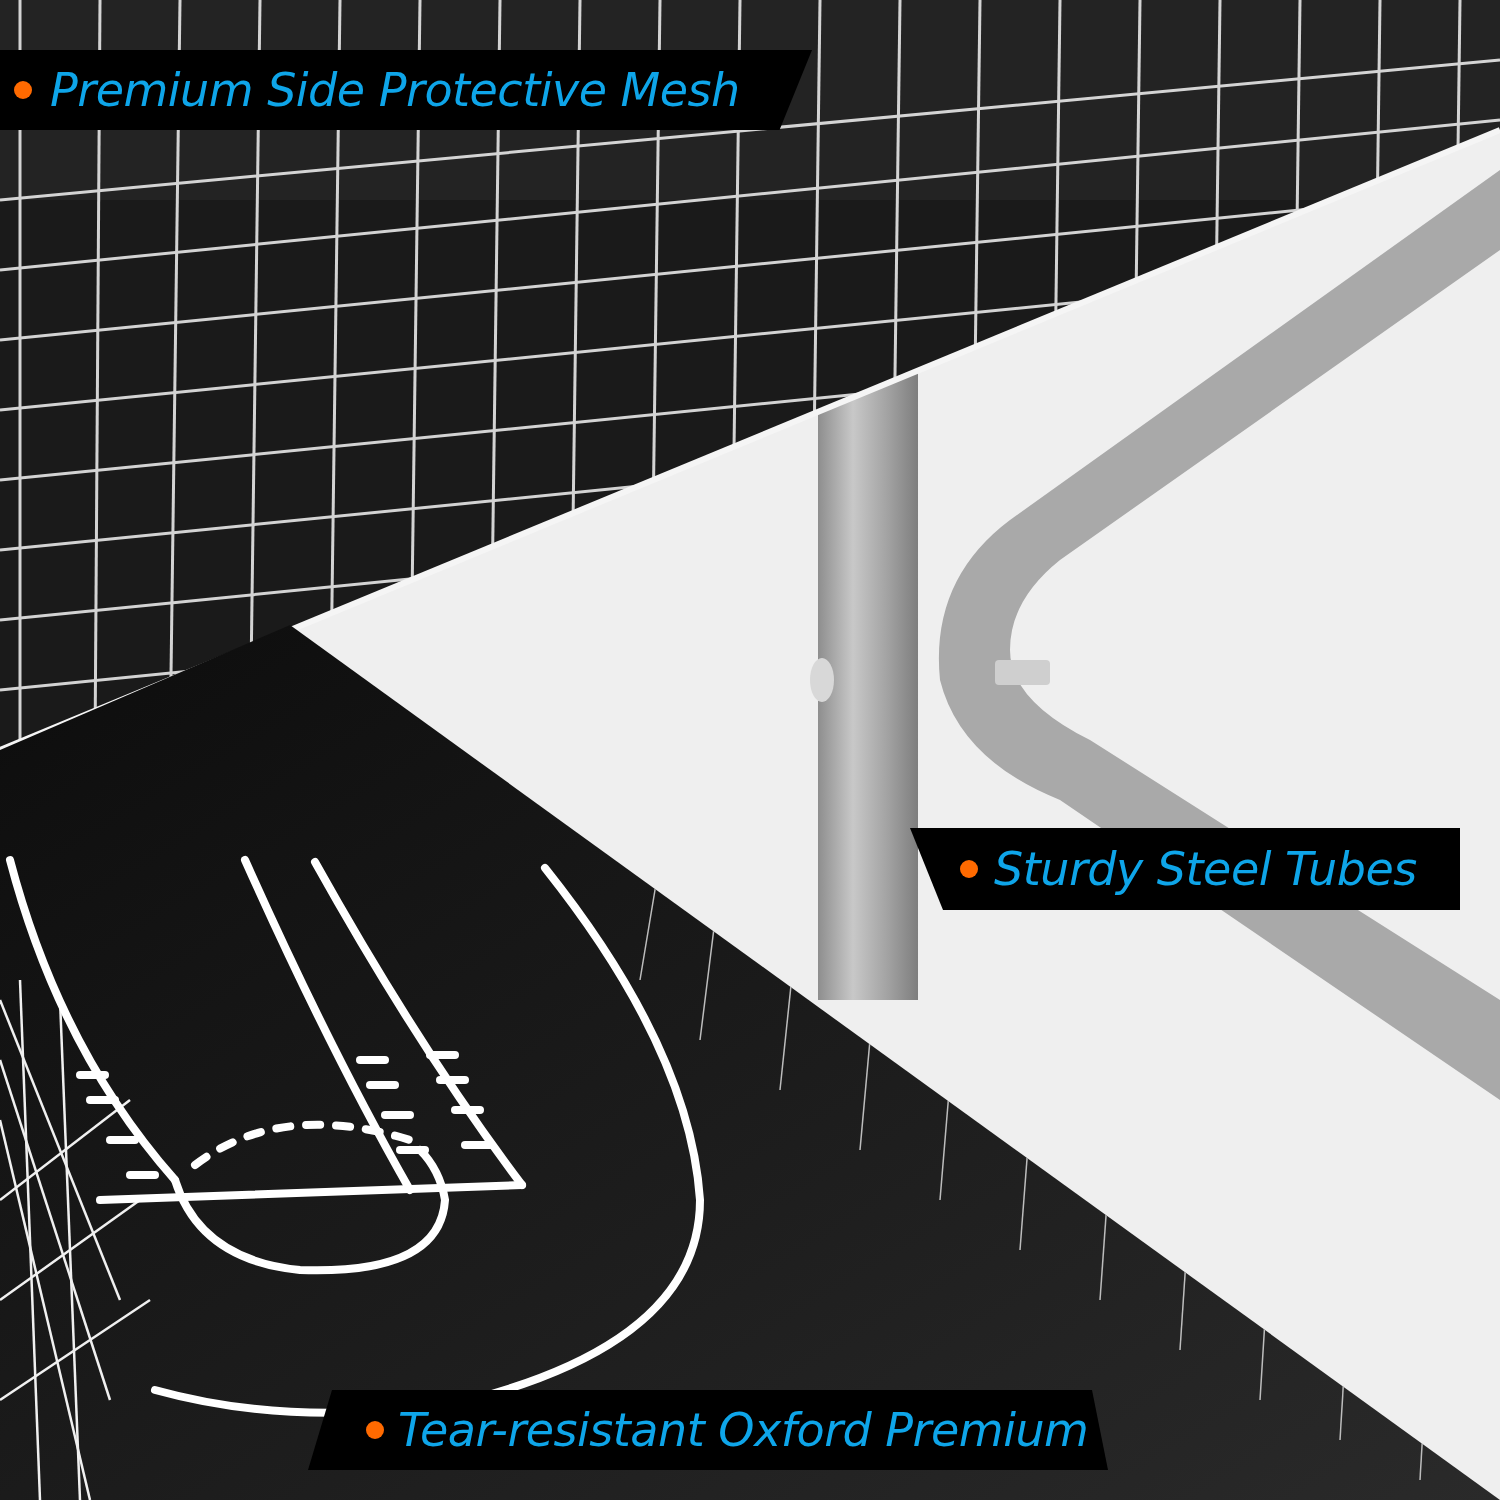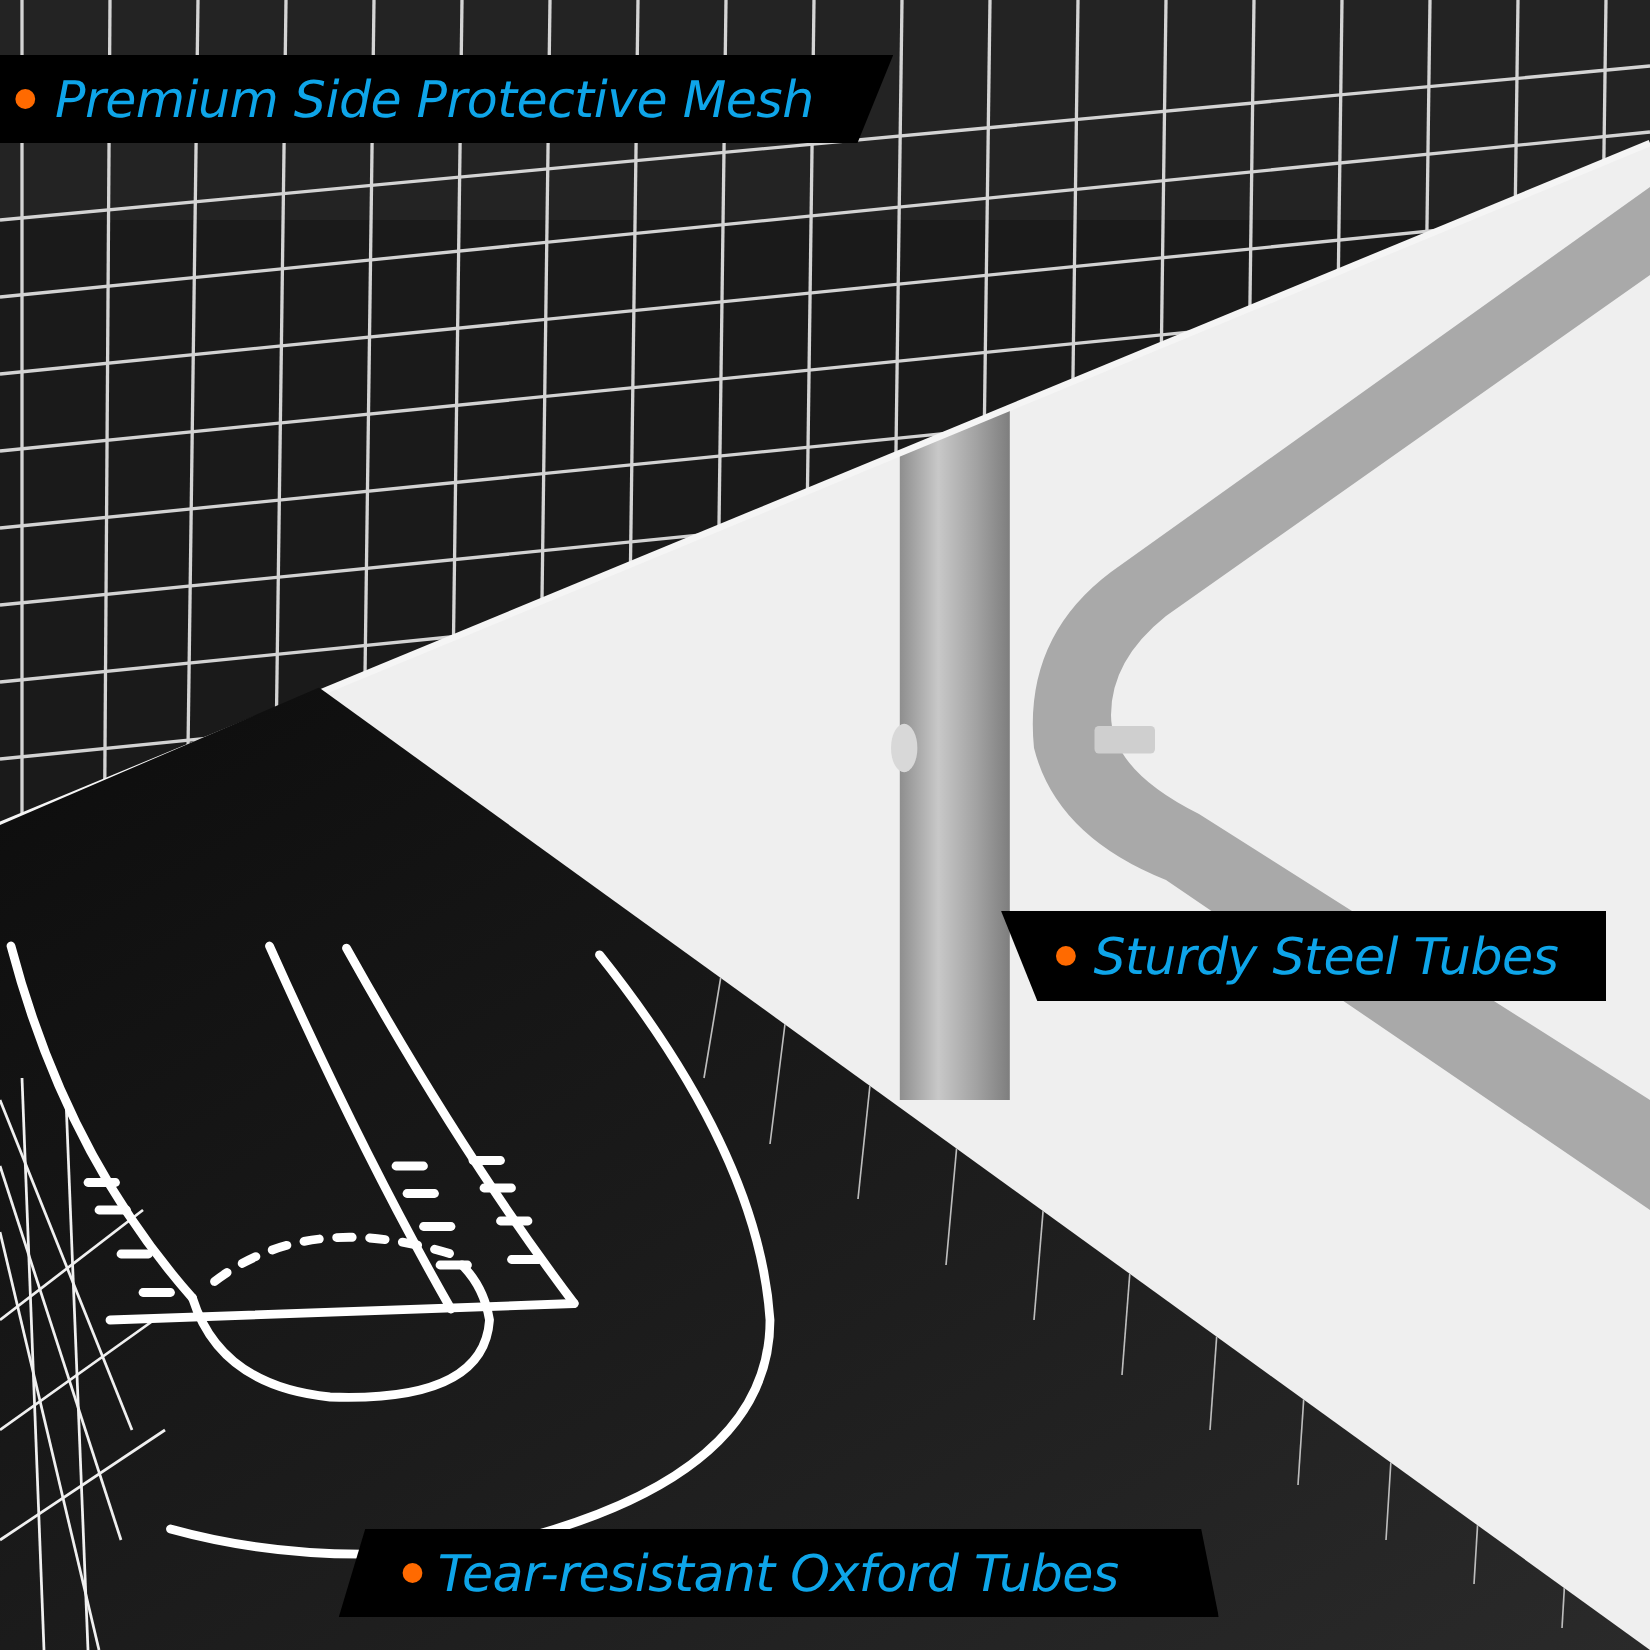--- a/index.html
+++ b/index.html
@@ -146,14 +146,14 @@
   <span class="txt">Premium Side Protective Mesh</span>
 </div>
 
 <div class="label" id="label-tubes">
   <span class="dot"></span>
   <span class="txt">Sturdy Steel Tubes</span>
 </div>
 
 <div class="label" id="label-fabric">
   <span class="dot"></span>
-  <span class="txt">Tear-resistant Oxford Tubes</span>
+  <span class="txt">Tear-resistant Oxford Premium</span>
 </div>
 
 </body></html>

